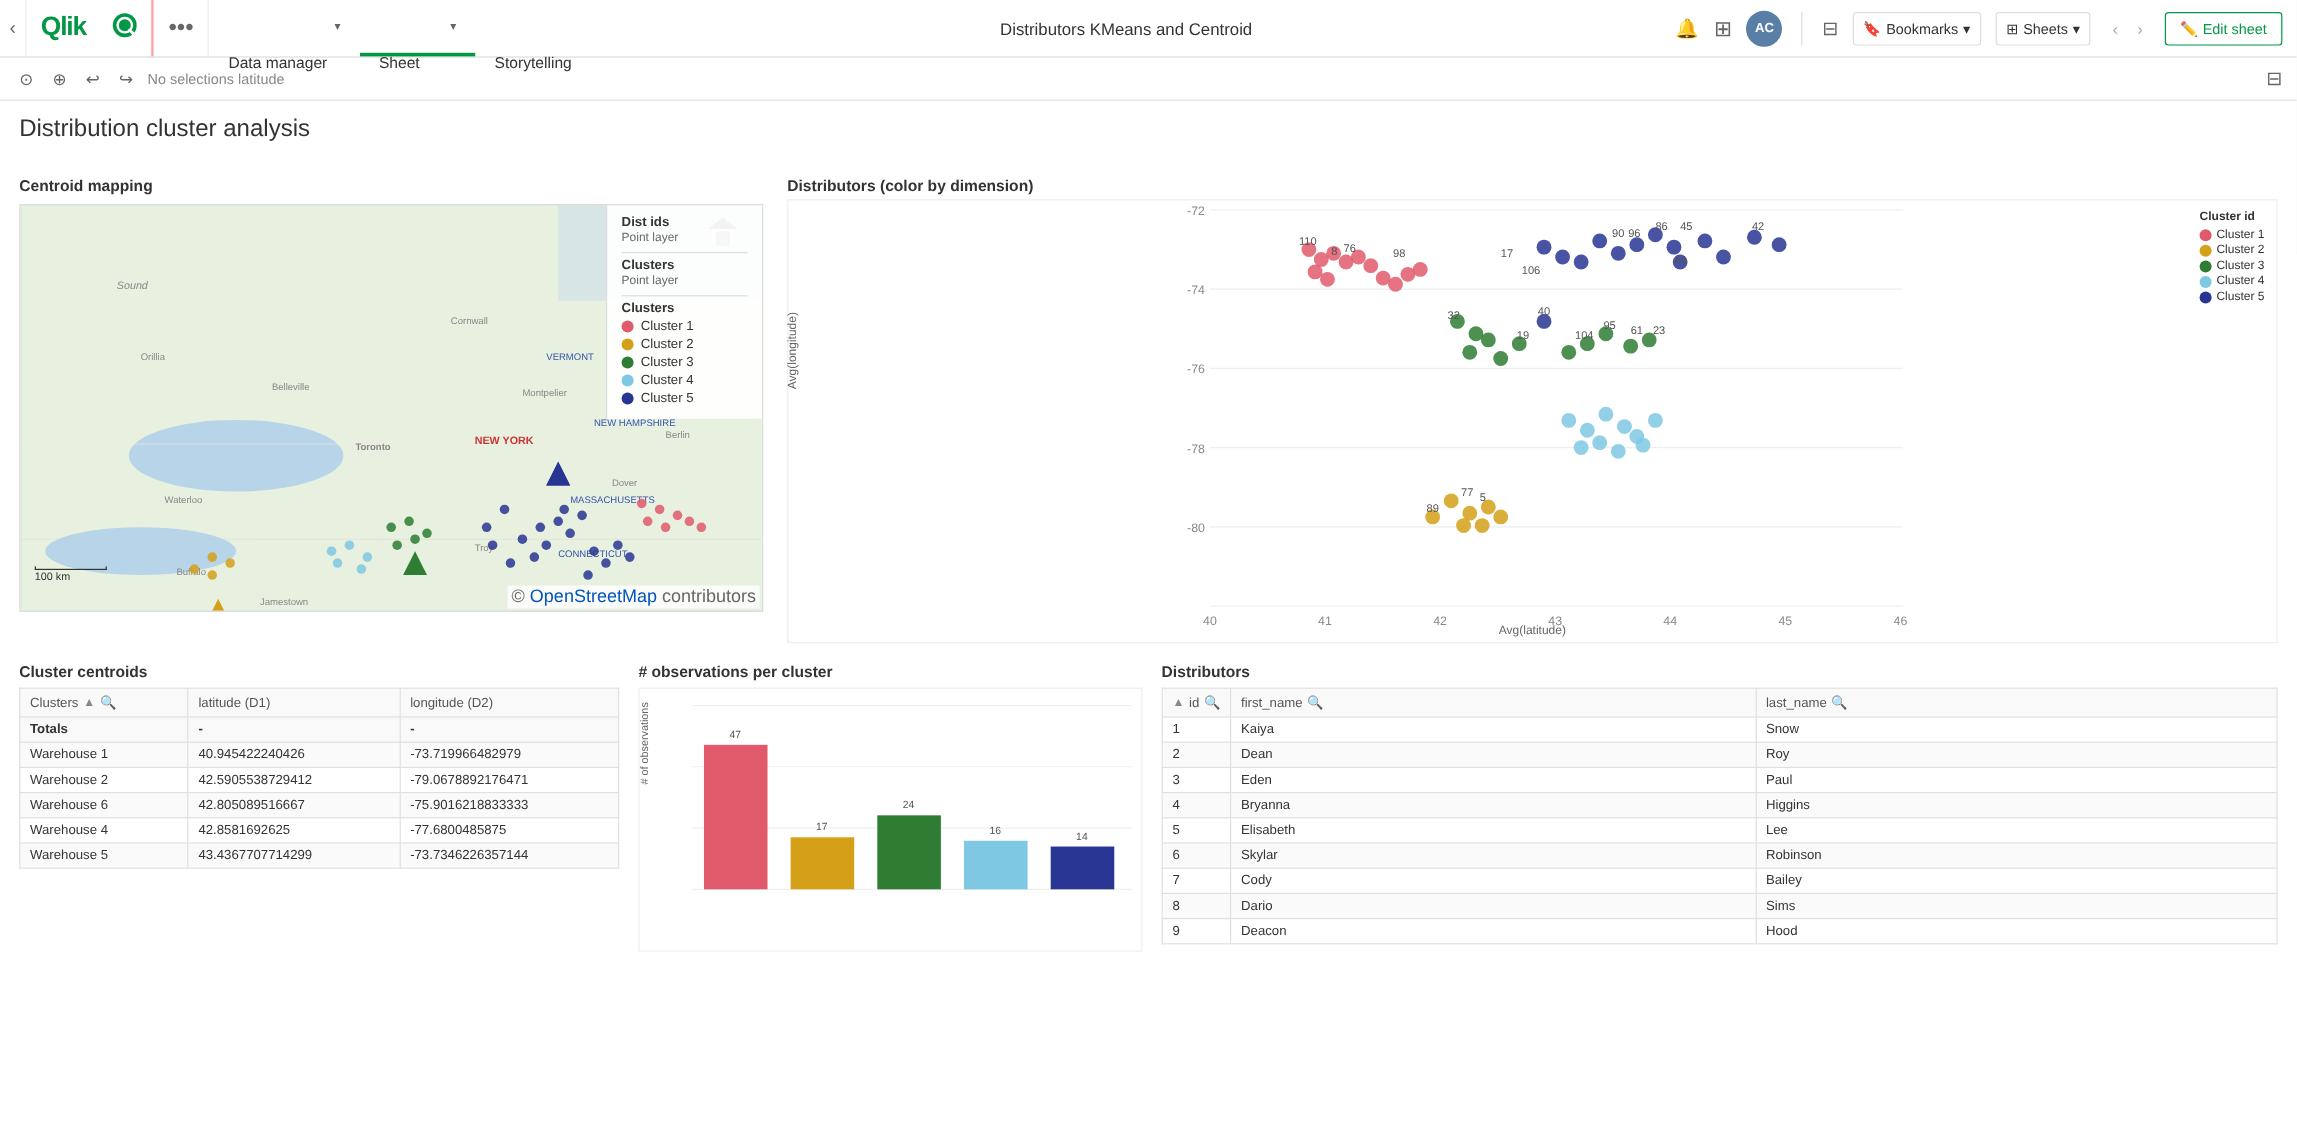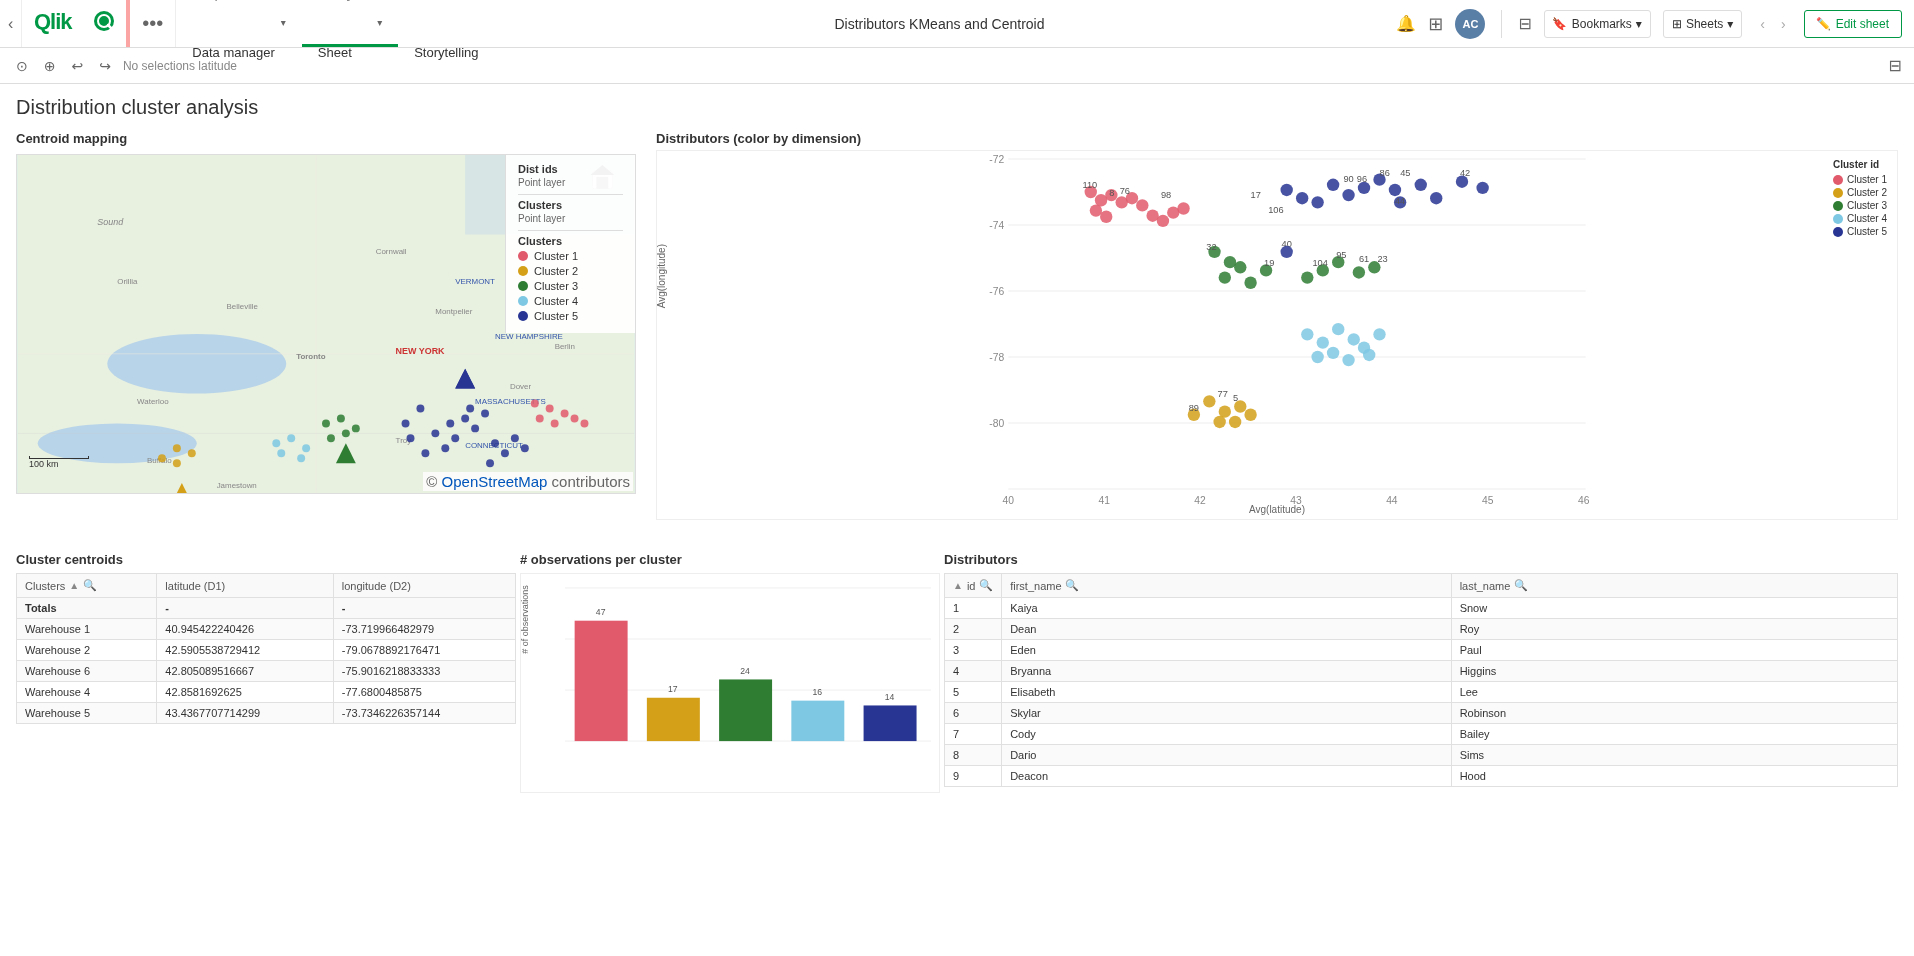--- a/index.html
+++ b/index.html
@@ -9,21 +9,21 @@
     .top-nav {
       display: flex; align-items: stretch; background: #fff;
       border-bottom: 1px solid #ddd; height: 48px; position: relative;
     }
     .nav-back {
       display: flex; align-items: center; padding: 0 8px;
       font-size: 16px; color: #666; cursor: pointer; border-right: 1px solid #eee;
     }
     .nav-logo {
       display: flex; align-items: center; padding: 0 12px;
-      border-right: 4px solid #fca5a5;
+      border-right: 2px solid #fca5a5;
     }
     .qlik-logo {
       font-size: 20px; font-weight: bold; color: #009845; letter-spacing: -1px;
     }
     .nav-dots {
       display: flex; align-items: center; padding: 0 12px;
       font-size: 20px; color: #666; cursor: pointer; border-right: 1px solid #eee;
     }
     .nav-section {
       display: flex; align-items: center; padding: 0 16px; cursor: pointer;
@@ -65,21 +65,21 @@
       display: flex; align-items: center; background: #fff;
       border-bottom: 1px solid #ddd; height: 36px; padding: 0 12px; gap: 8px;
     }
     .toolbar-icon { font-size: 14px; color: #666; cursor: pointer; padding: 4px; }
     .toolbar-status { font-size: 12px; color: #888; }
     .toolbar-right { margin-left: auto; display: flex; align-items: center; gap: 8px; }
     .toolbar-grid-icon { font-size: 16px; color: #666; cursor: pointer; }
 
     
     .main { padding: 12px 16px; background: #fff; min-height: calc(100vh - 84px); }
-    .page-title { font-size: 20px; color: #333; margin-bottom: 12px; font-weight: 300; }
+    .page-title { font-size: 20px; color: #333; margin-bottom: 28px; font-weight: 300; }
 
     .panels-row { display: flex; gap: 0; }
 
     
     .left-col { width: 640px; flex-shrink: 0; }
     .right-col { flex: 1; }
 
     .panel-title { font-size: 13px; font-weight: 600; color: #333; margin-bottom: 8px; }
 
     
@@ -95,21 +95,21 @@
       padding: 8px 12px; font-size: 11px; border-left: 1px solid #ddd;
       width: 130px;
     }
     .legend-section-title { font-weight: 600; font-size: 11px; margin-bottom: 2px; color: #333; }
     .legend-sub { color: #666; font-size: 10px; margin-bottom: 6px; }
     .legend-item { display: flex; align-items: center; gap: 6px; margin: 3px 0; font-size: 11px; }
     .legend-dot { width: 10px; height: 10px; border-radius: 50%; flex-shrink: 0; }
     .chart-title { font-size: 13px; font-weight: 600; color: #333; margin-bottom: 4px; }
 
     
-    .bottom-row { display: flex; gap: 4px; margin-top: 32px; }
+    .bottom-row { display: flex; gap: 16px; margin-top: 16px; }
     .cluster-centroids { width: 500px; flex-shrink: 0; }
     .observations { width: 420px; flex-shrink: 0; }
     .distributors-table { flex: 1; }
 
     .table-title { font-size: 13px; font-weight: 600; color: #333; margin-bottom: 6px; }
 
     .data-table { width: 100%; border-collapse: collapse; font-size: 11px; }
     .data-table th {
       background: #f9f9f9; border: 1px solid #e0e0e0; padding: 5px 8px;
       text-align: left; font-weight: 500; color: #555;

